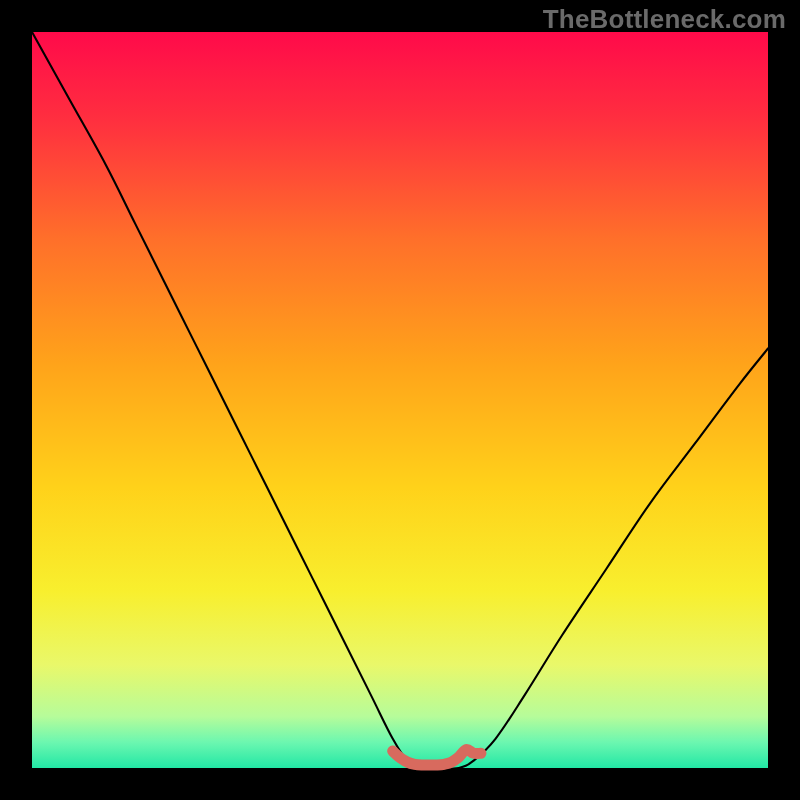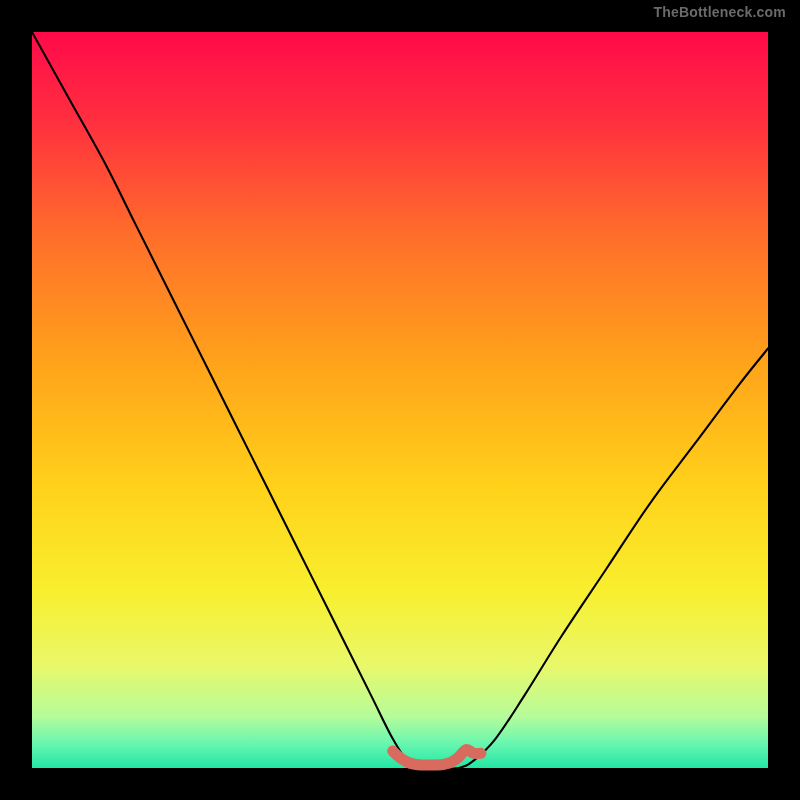--- a/index.html
+++ b/index.html
@@ -17,21 +17,21 @@
     left: 0;
     width: 800px;
     height: 800px;
     box-sizing: border-box;
   }
   .watermark {
     position: absolute;
     top: 4px;
     right: 14px;
     font-family: Arial, Helvetica, sans-serif;
-    font-size: 14px;
+    font-size: 26px;
     font-weight: 600;
     color: #6a6a6a;
     letter-spacing: 0.2px;
   }
   svg {
     display: block;
   }
 </style>
 </head>
 <body>

